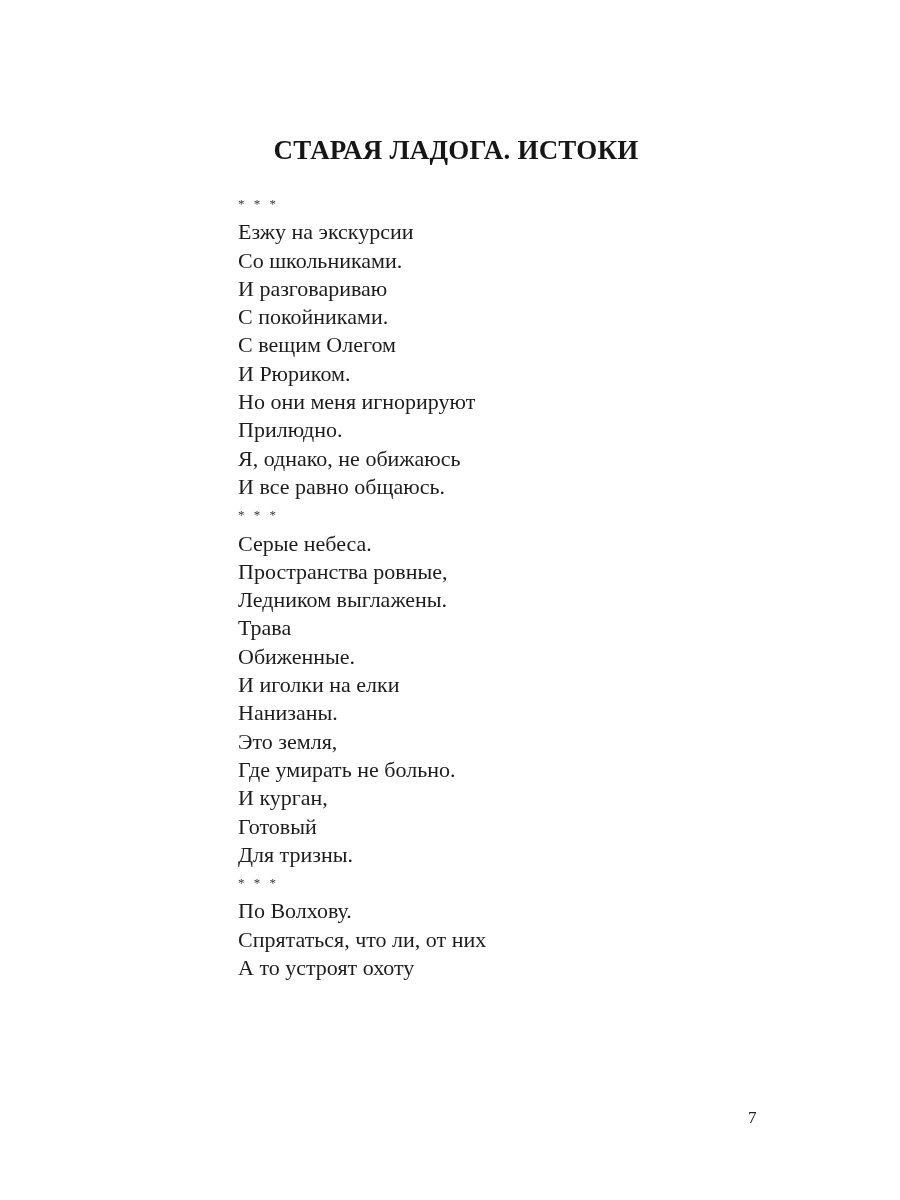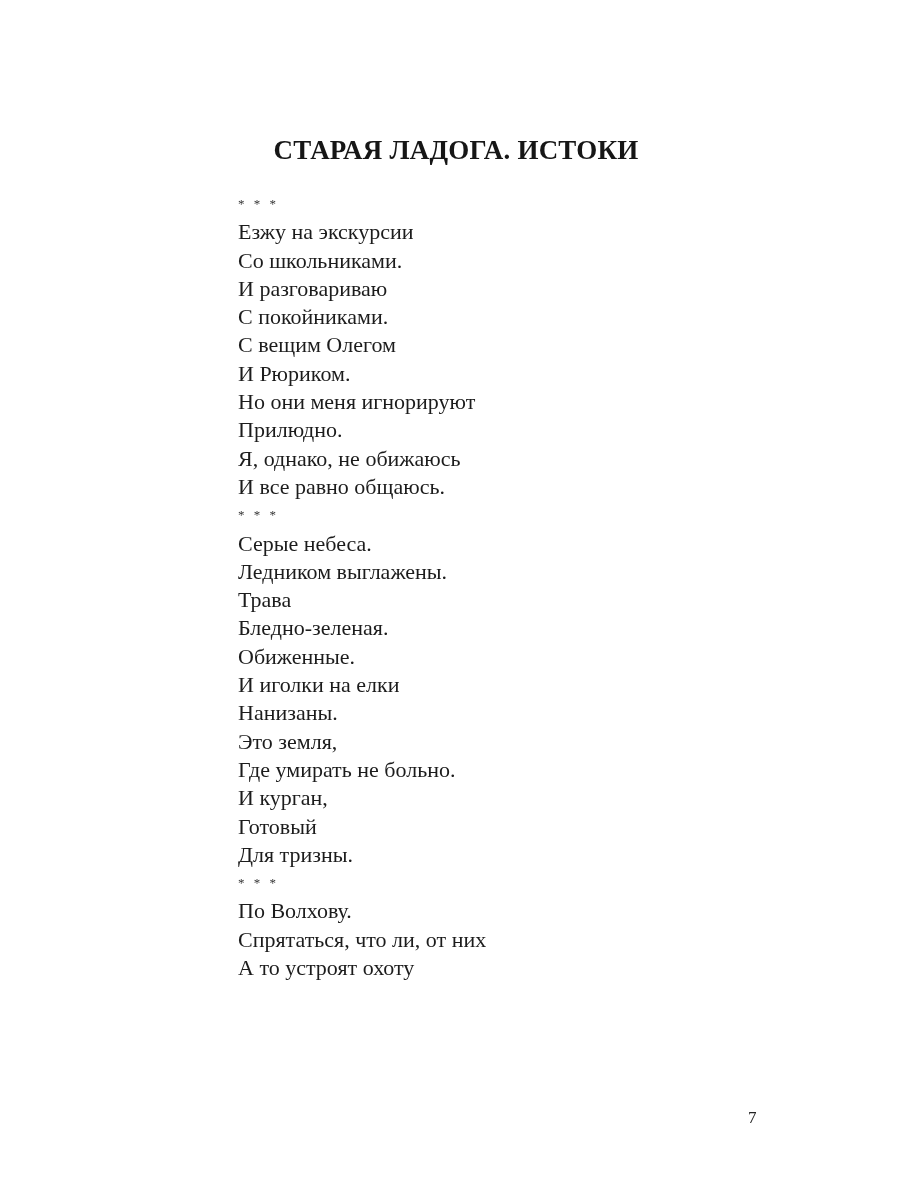--- a/index.html
+++ b/index.html
@@ -79,23 +79,23 @@
       <span class="line">И Рюриком.</span>
       <span class="line">Но они меня игнорируют</span>
       <span class="line">Прилюдно.</span>
       <span class="line">Я, однако, не обижаюсь</span>
       <span class="line">И все равно общаюсь.</span>
     </div>
 
     <div>
       <span class="divider">* * *</span>
       <span class="line">Серые небеса.</span>
+      <span class="line">Пространства ровные,</span>
       <span class="line">Ледником выглажены.</span>
       <span class="line">Трава</span>
-      <span class="line">Бледно-зеленая.</span>
       <span class="line">Обиженные.</span>
       <span class="line">И иголки на елки</span>
       <span class="line">Нанизаны.</span>
       <span class="line">Это земля,</span>
       <span class="line">Где умирать не больно.</span>
       <span class="line">И курган,</span>
       <span class="line">Готовый</span>
       <span class="line">Для тризны.</span>
     </div>
 

